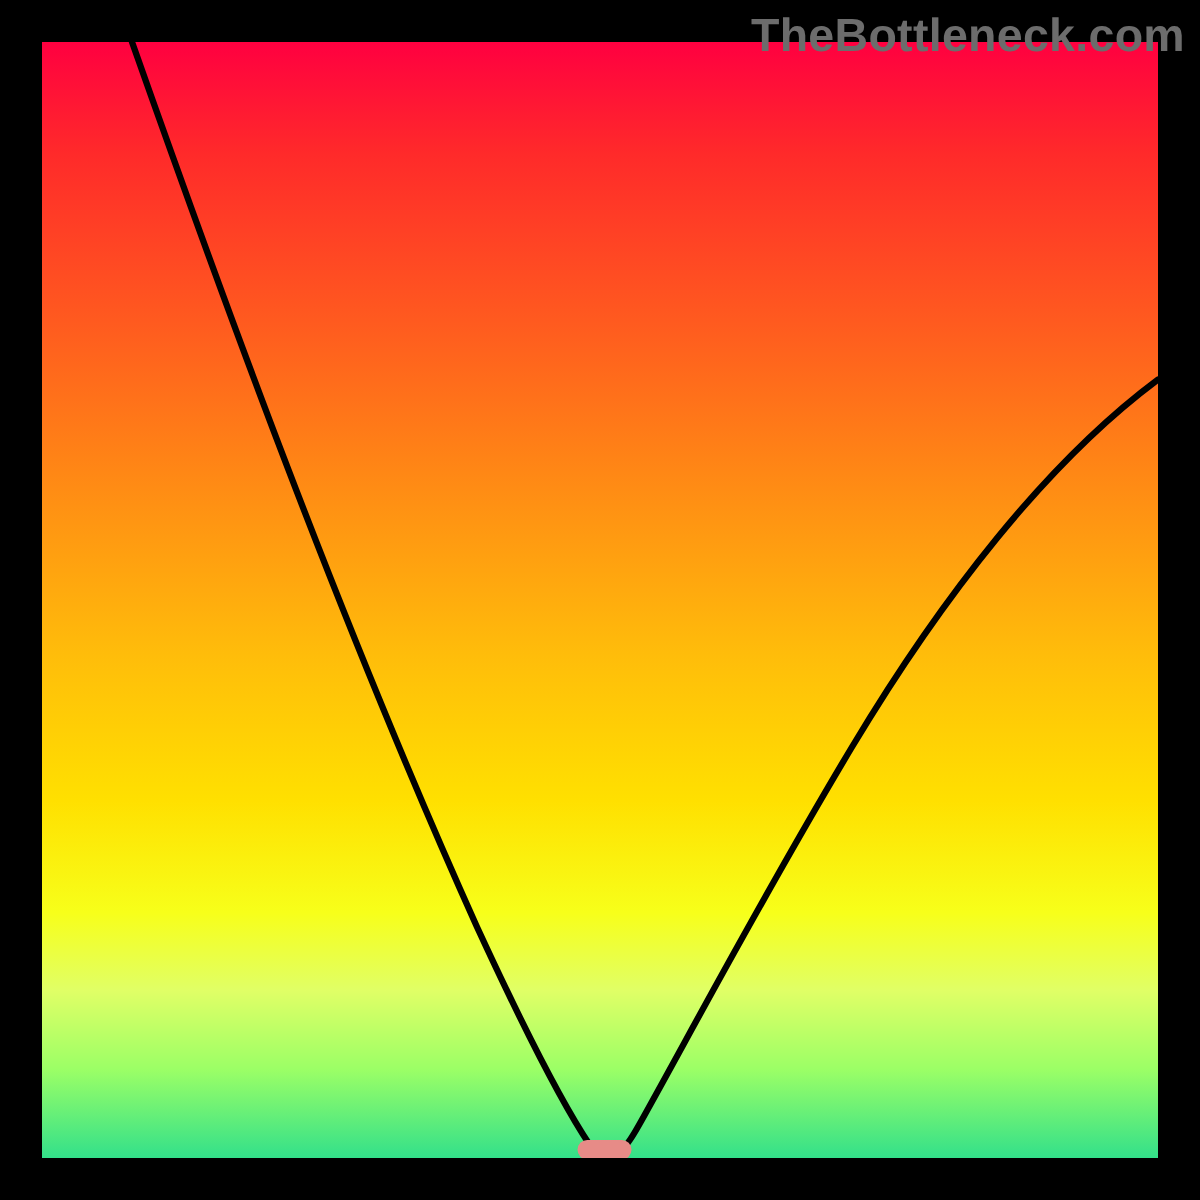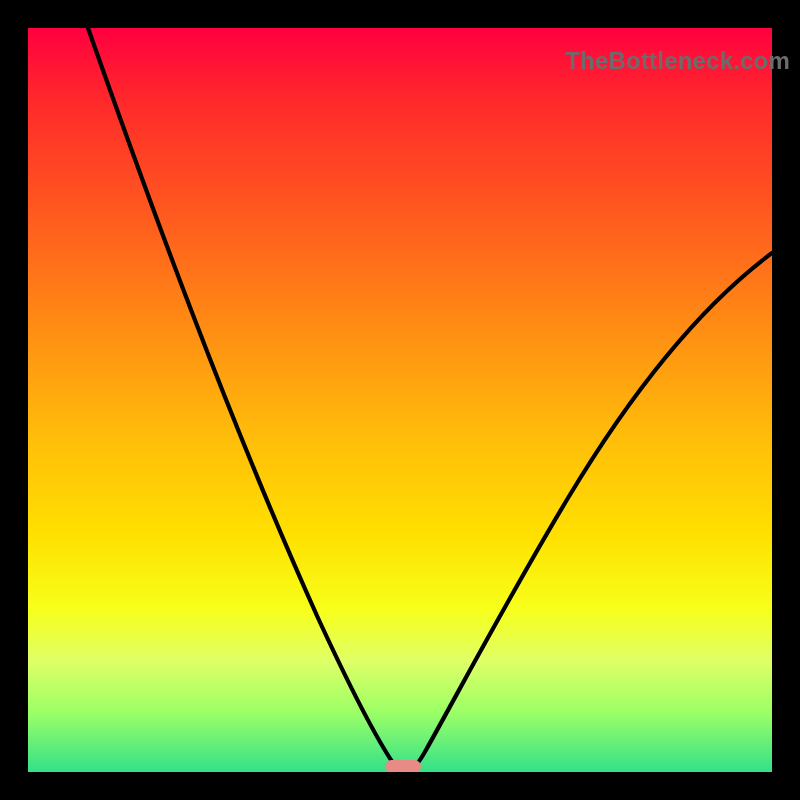--- a/index.html
+++ b/index.html
@@ -42,26 +42,25 @@
     position: absolute;
     left: 0;
     top: 0;
     width: 100%;
     height: 100%;
   }
   .watermark {
     position: absolute;
     top: 6px;
     right: 10px;
-    font-size: 24px;
+    font-size: 31px;
     font-weight: 600;
     color: #6c6c6c;
     letter-spacing: 0.2px;
     user-select: none;
-    margin-top: 41px;
   }
 </style>
 </head>
 <body>
 
 <div class="frame">
 
   <div class="plot-area">
     <svg viewBox="0 0 744 744" preserveAspectRatio="none">
 

